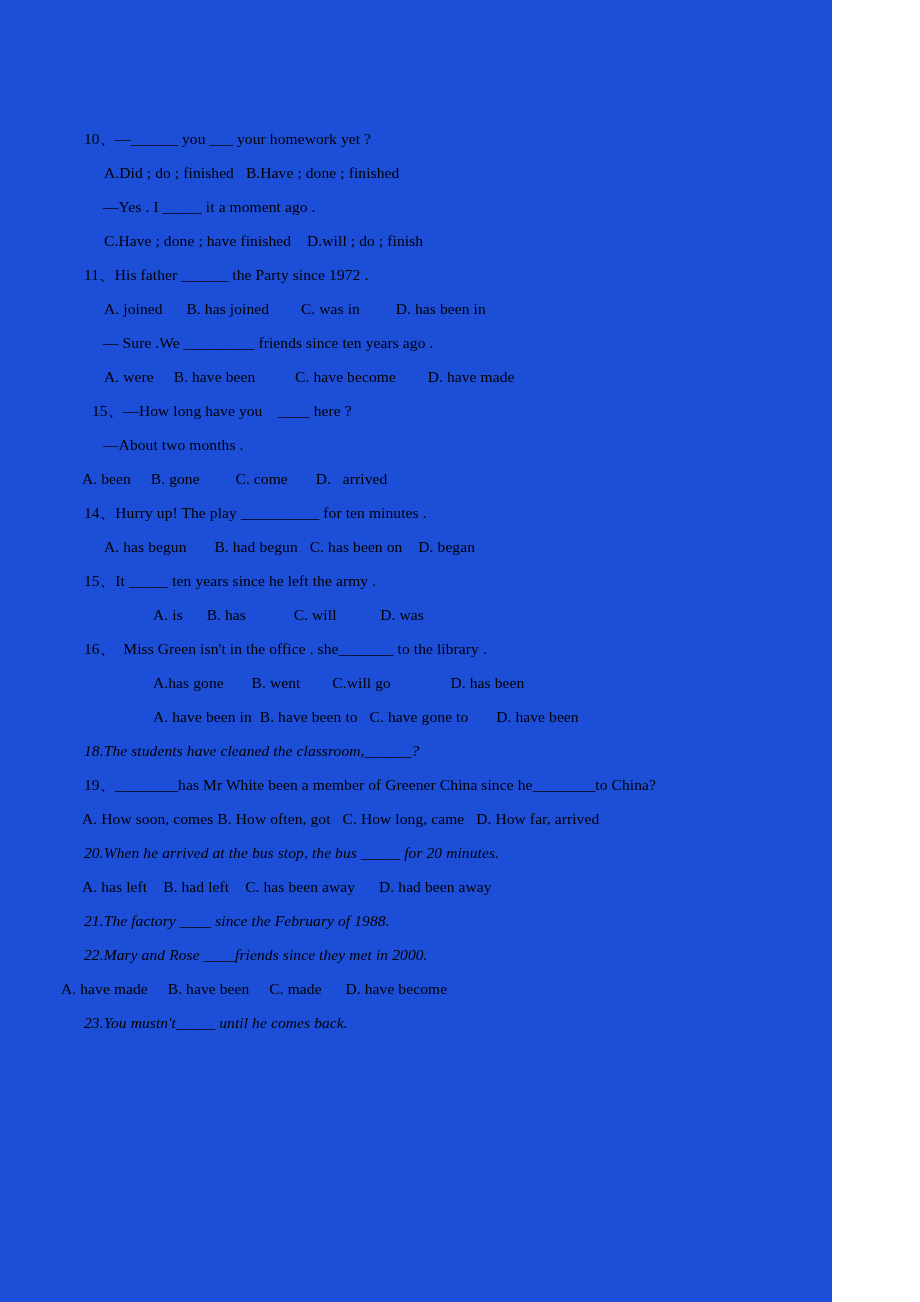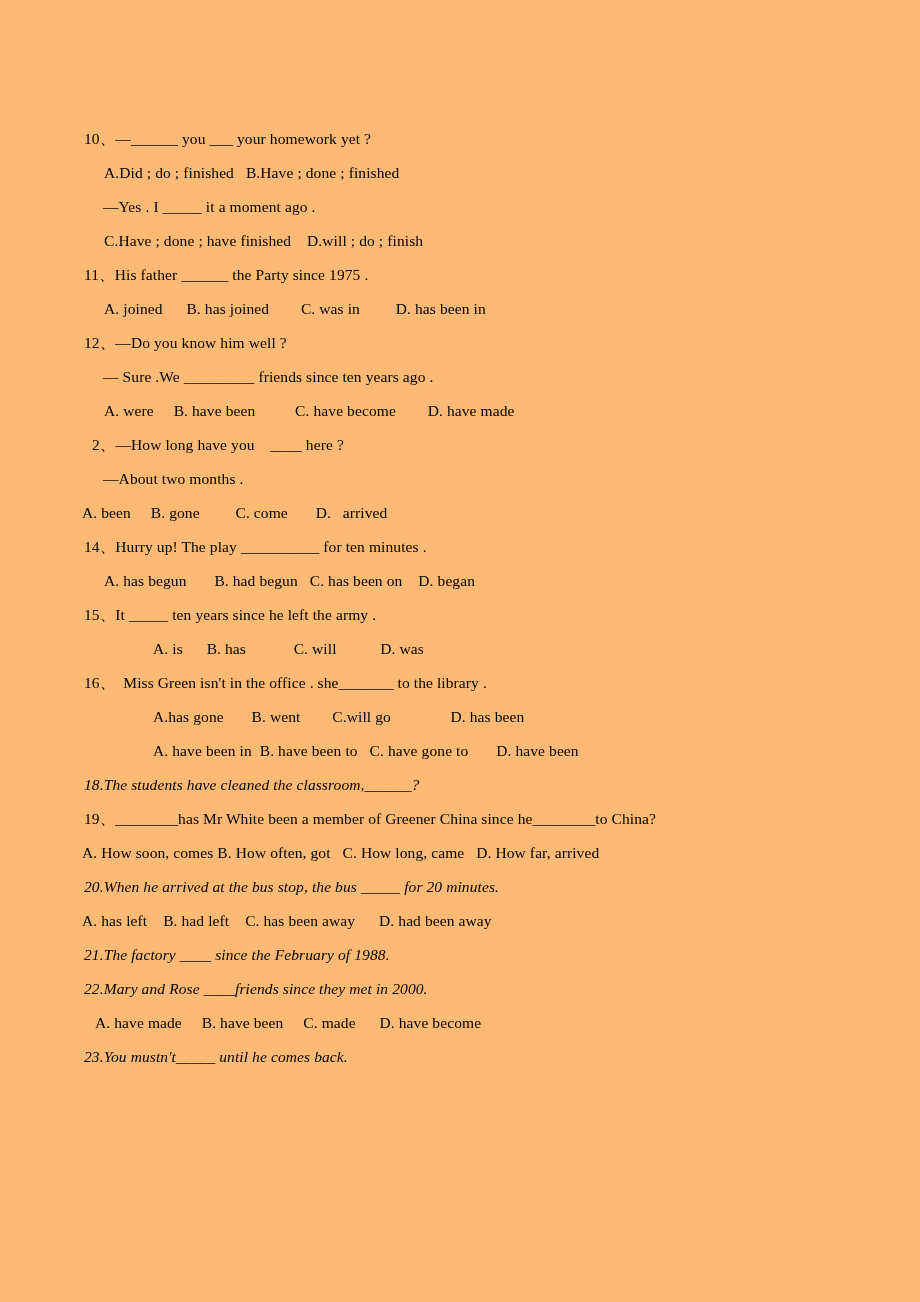--- a/index.html
+++ b/index.html
@@ -13,23 +13,23 @@
     height: 1302px;
     position: relative;
     font-family: "Liberation Serif", "DejaVu Serif", serif;
     color: #000000;
     overflow: hidden;
   }
   #page {
     position: absolute;
     left: 0;
     top: 0;
-    width: 920px;
+    width: 832px;
     height: 1302px;
-    background: #fdba74;
+    background: #1d4ed8;
   }
   .doc-body {
     position: absolute;
     left: 0;
     top: 122px;
     width: 920px;
   }
   .line {
     font-size: 15.5px;
     line-height: 34px;
@@ -38,41 +38,40 @@
     letter-spacing: 0.1px;
   }
   
   .i-q     { padding-left: 84px; }   
   .i-q2    { padding-left: 84px; font-style: italic; }   
   .i-q13   { padding-left: 92px; }   
   .i-cont  { padding-left: 103px; }  
   .i-opt   { padding-left: 104px; }  
   .i-opt2  { padding-left: 112px; margin-left: 41px; }  
   .i-flush { padding-left: 82px; }   
-  .i-flush2{ padding-left: 95px; }
+  .i-flush2{ padding-left: 61px; }
 </style>
 </head>
 <body>
 
 <div id="page">
   <div class="doc-body">
 
     <div class="line i-q">10、—______ you ___ your homework yet ?</div>
     <div class="line i-opt">A.Did ; do ; finished   B.Have ; done ; finished</div>
     <div class="line i-cont">—Yes . I _____ it a moment ago .</div>
     <div class="line i-opt">C.Have ; done ; have finished    D.will ; do ; finish</div>
 
-    <div class="line i-q">11、His father ______ the Party since 1975 .</div>
+    <div class="line i-q">11、His father ______ the Party since 1972 .</div>
     <div class="line i-opt">A. joined      B. has joined        C. was in         D. has been in</div>
 
-    <div class="line i-q">12、—Do you know him well ?</div>
     <div class="line i-cont">— Sure .We _________ friends since ten years ago .</div>
     <div class="line i-opt">A. were     B. have been          C. have become        D. have made</div>
 
-    <div class="line i-q13">2、—How long have you    ____ here ?</div>
+    <div class="line i-q13">15、—How long have you    ____ here ?</div>
     <div class="line i-cont">—About two months .</div>
     <div class="line i-flush">A. been     B. gone         C. come       D.   arrived</div>
 
     <div class="line i-q">14、Hurry up! The play __________ for ten minutes .</div>
     <div class="line i-opt">A. has begun       B. had begun   C. has been on    D. began</div>
 
     <div class="line i-q">15、It _____ ten years since he left the army .</div>
     <div class="line i-opt2">A. is      B. has            C. will           D. was</div>
 
     <div class="line i-q">16、  Miss Green isn't in the office . she_______ to the library .</div>

